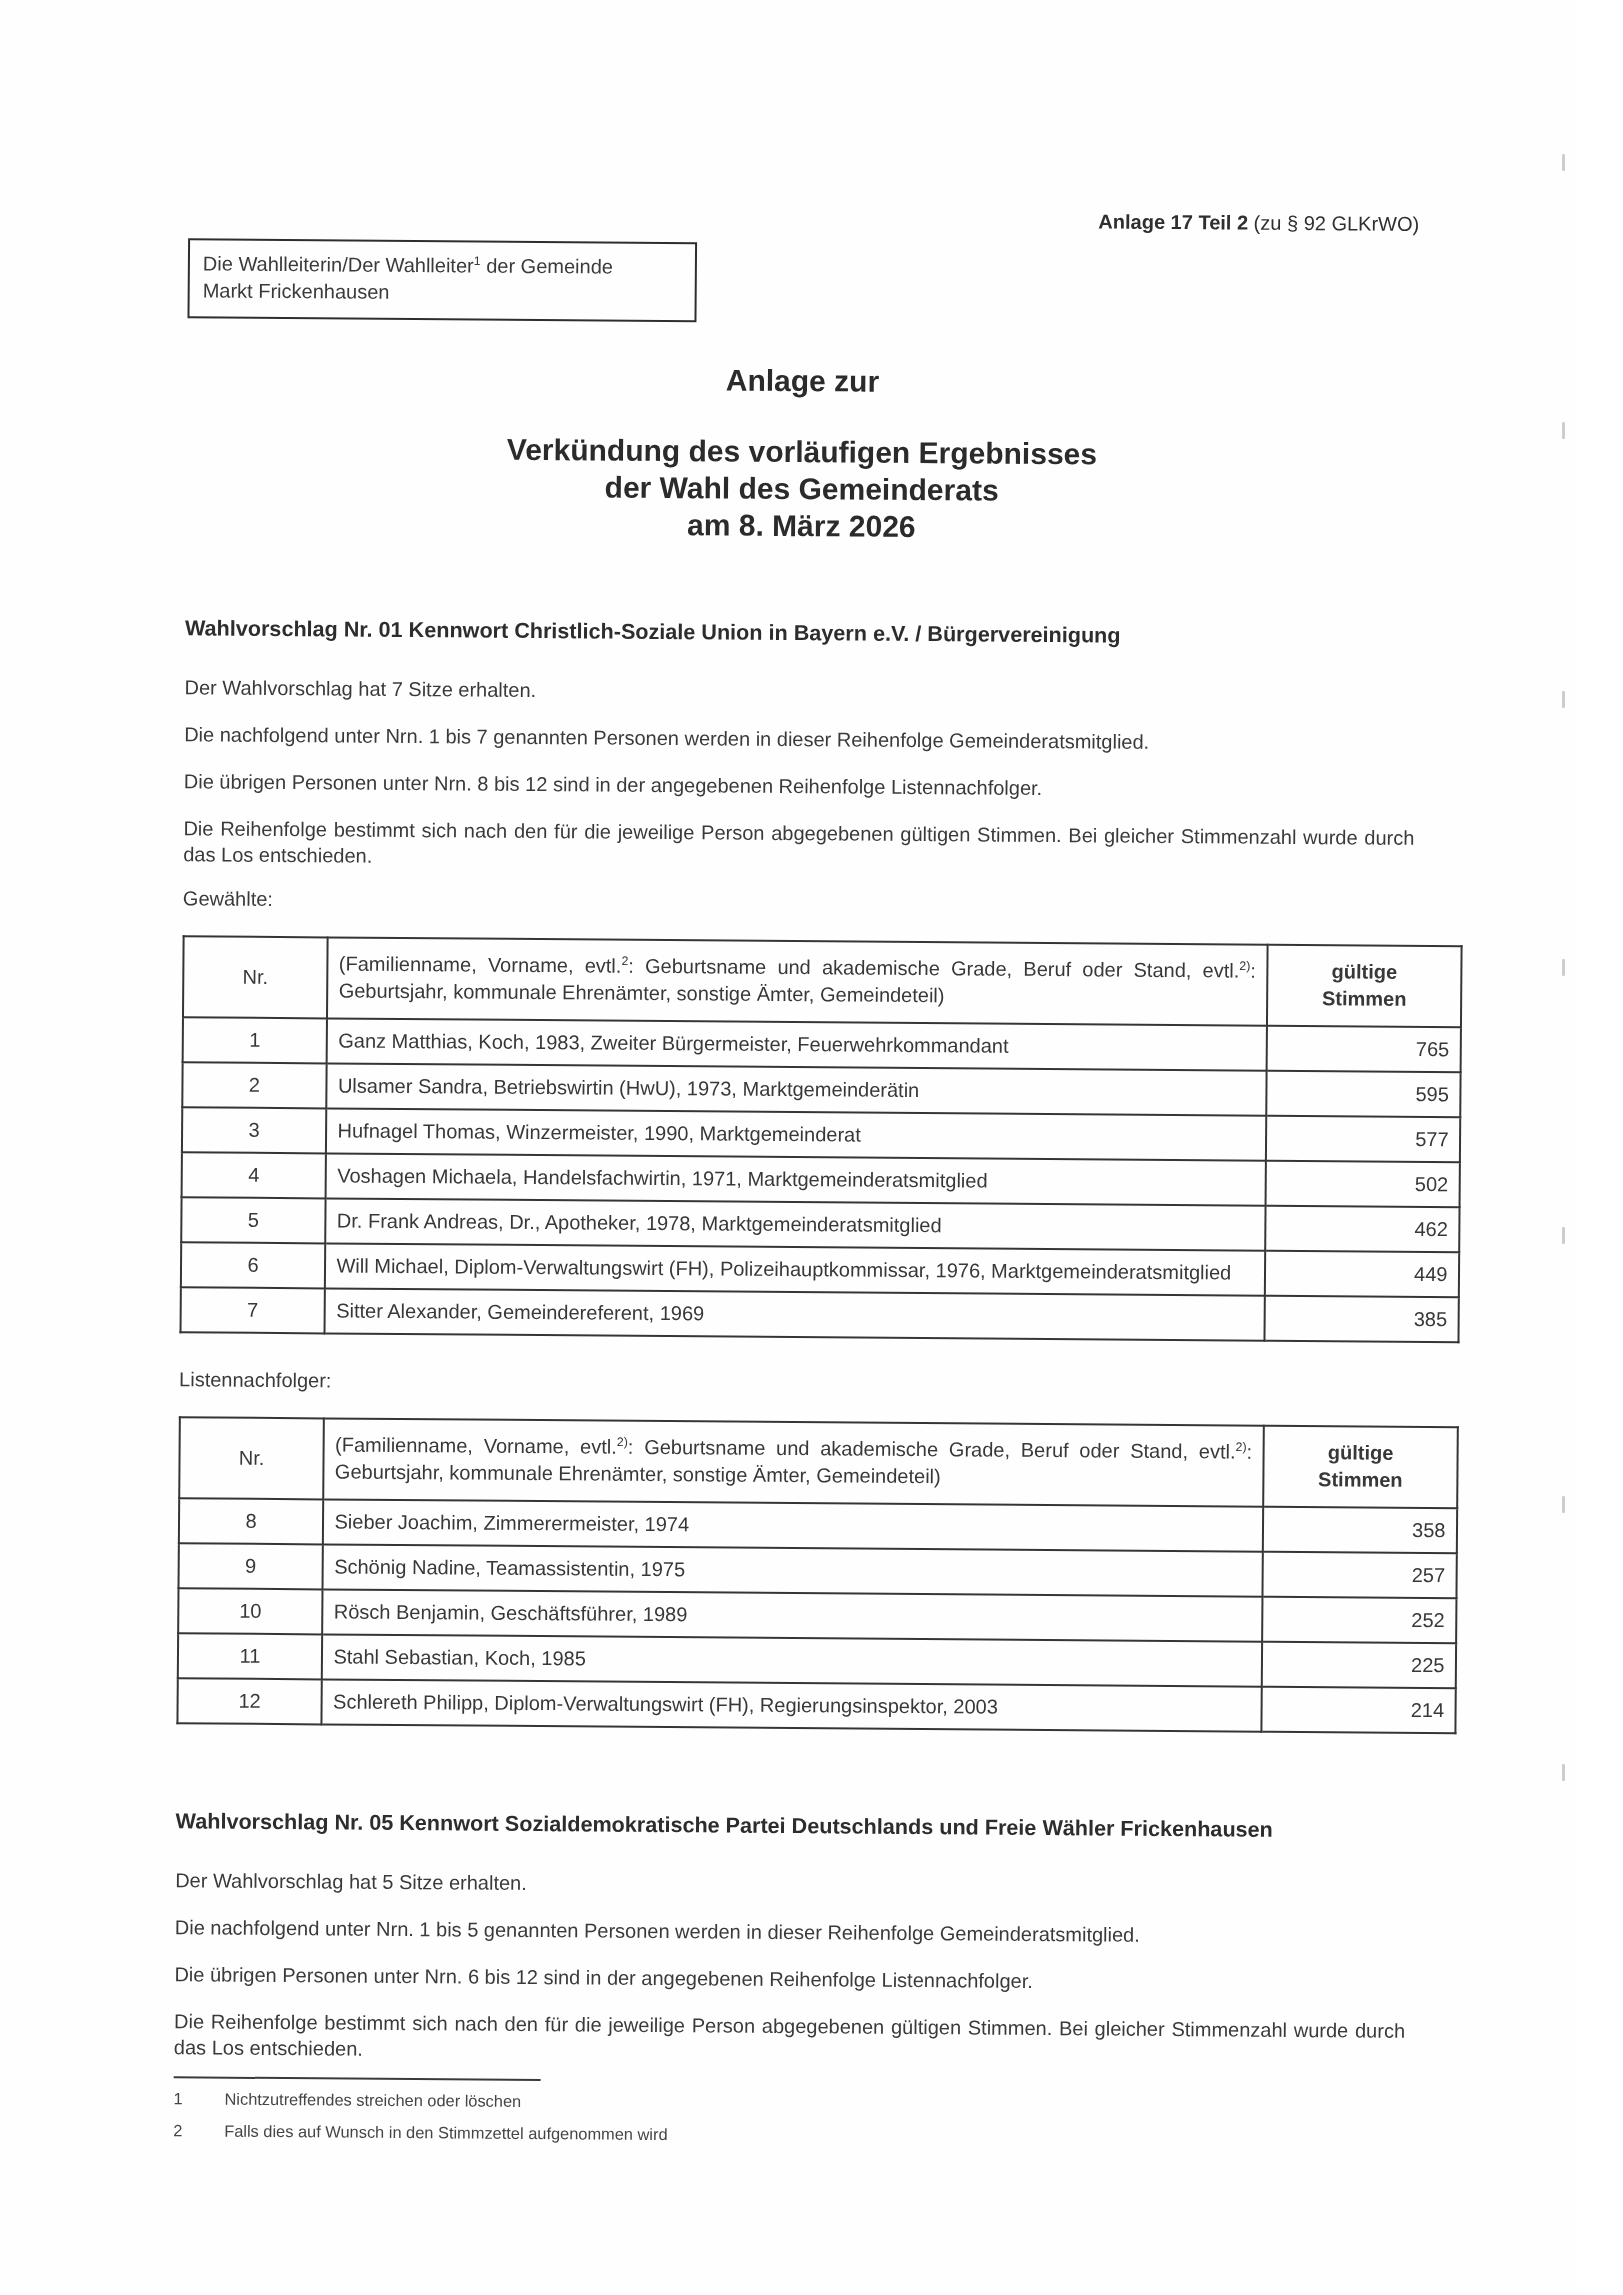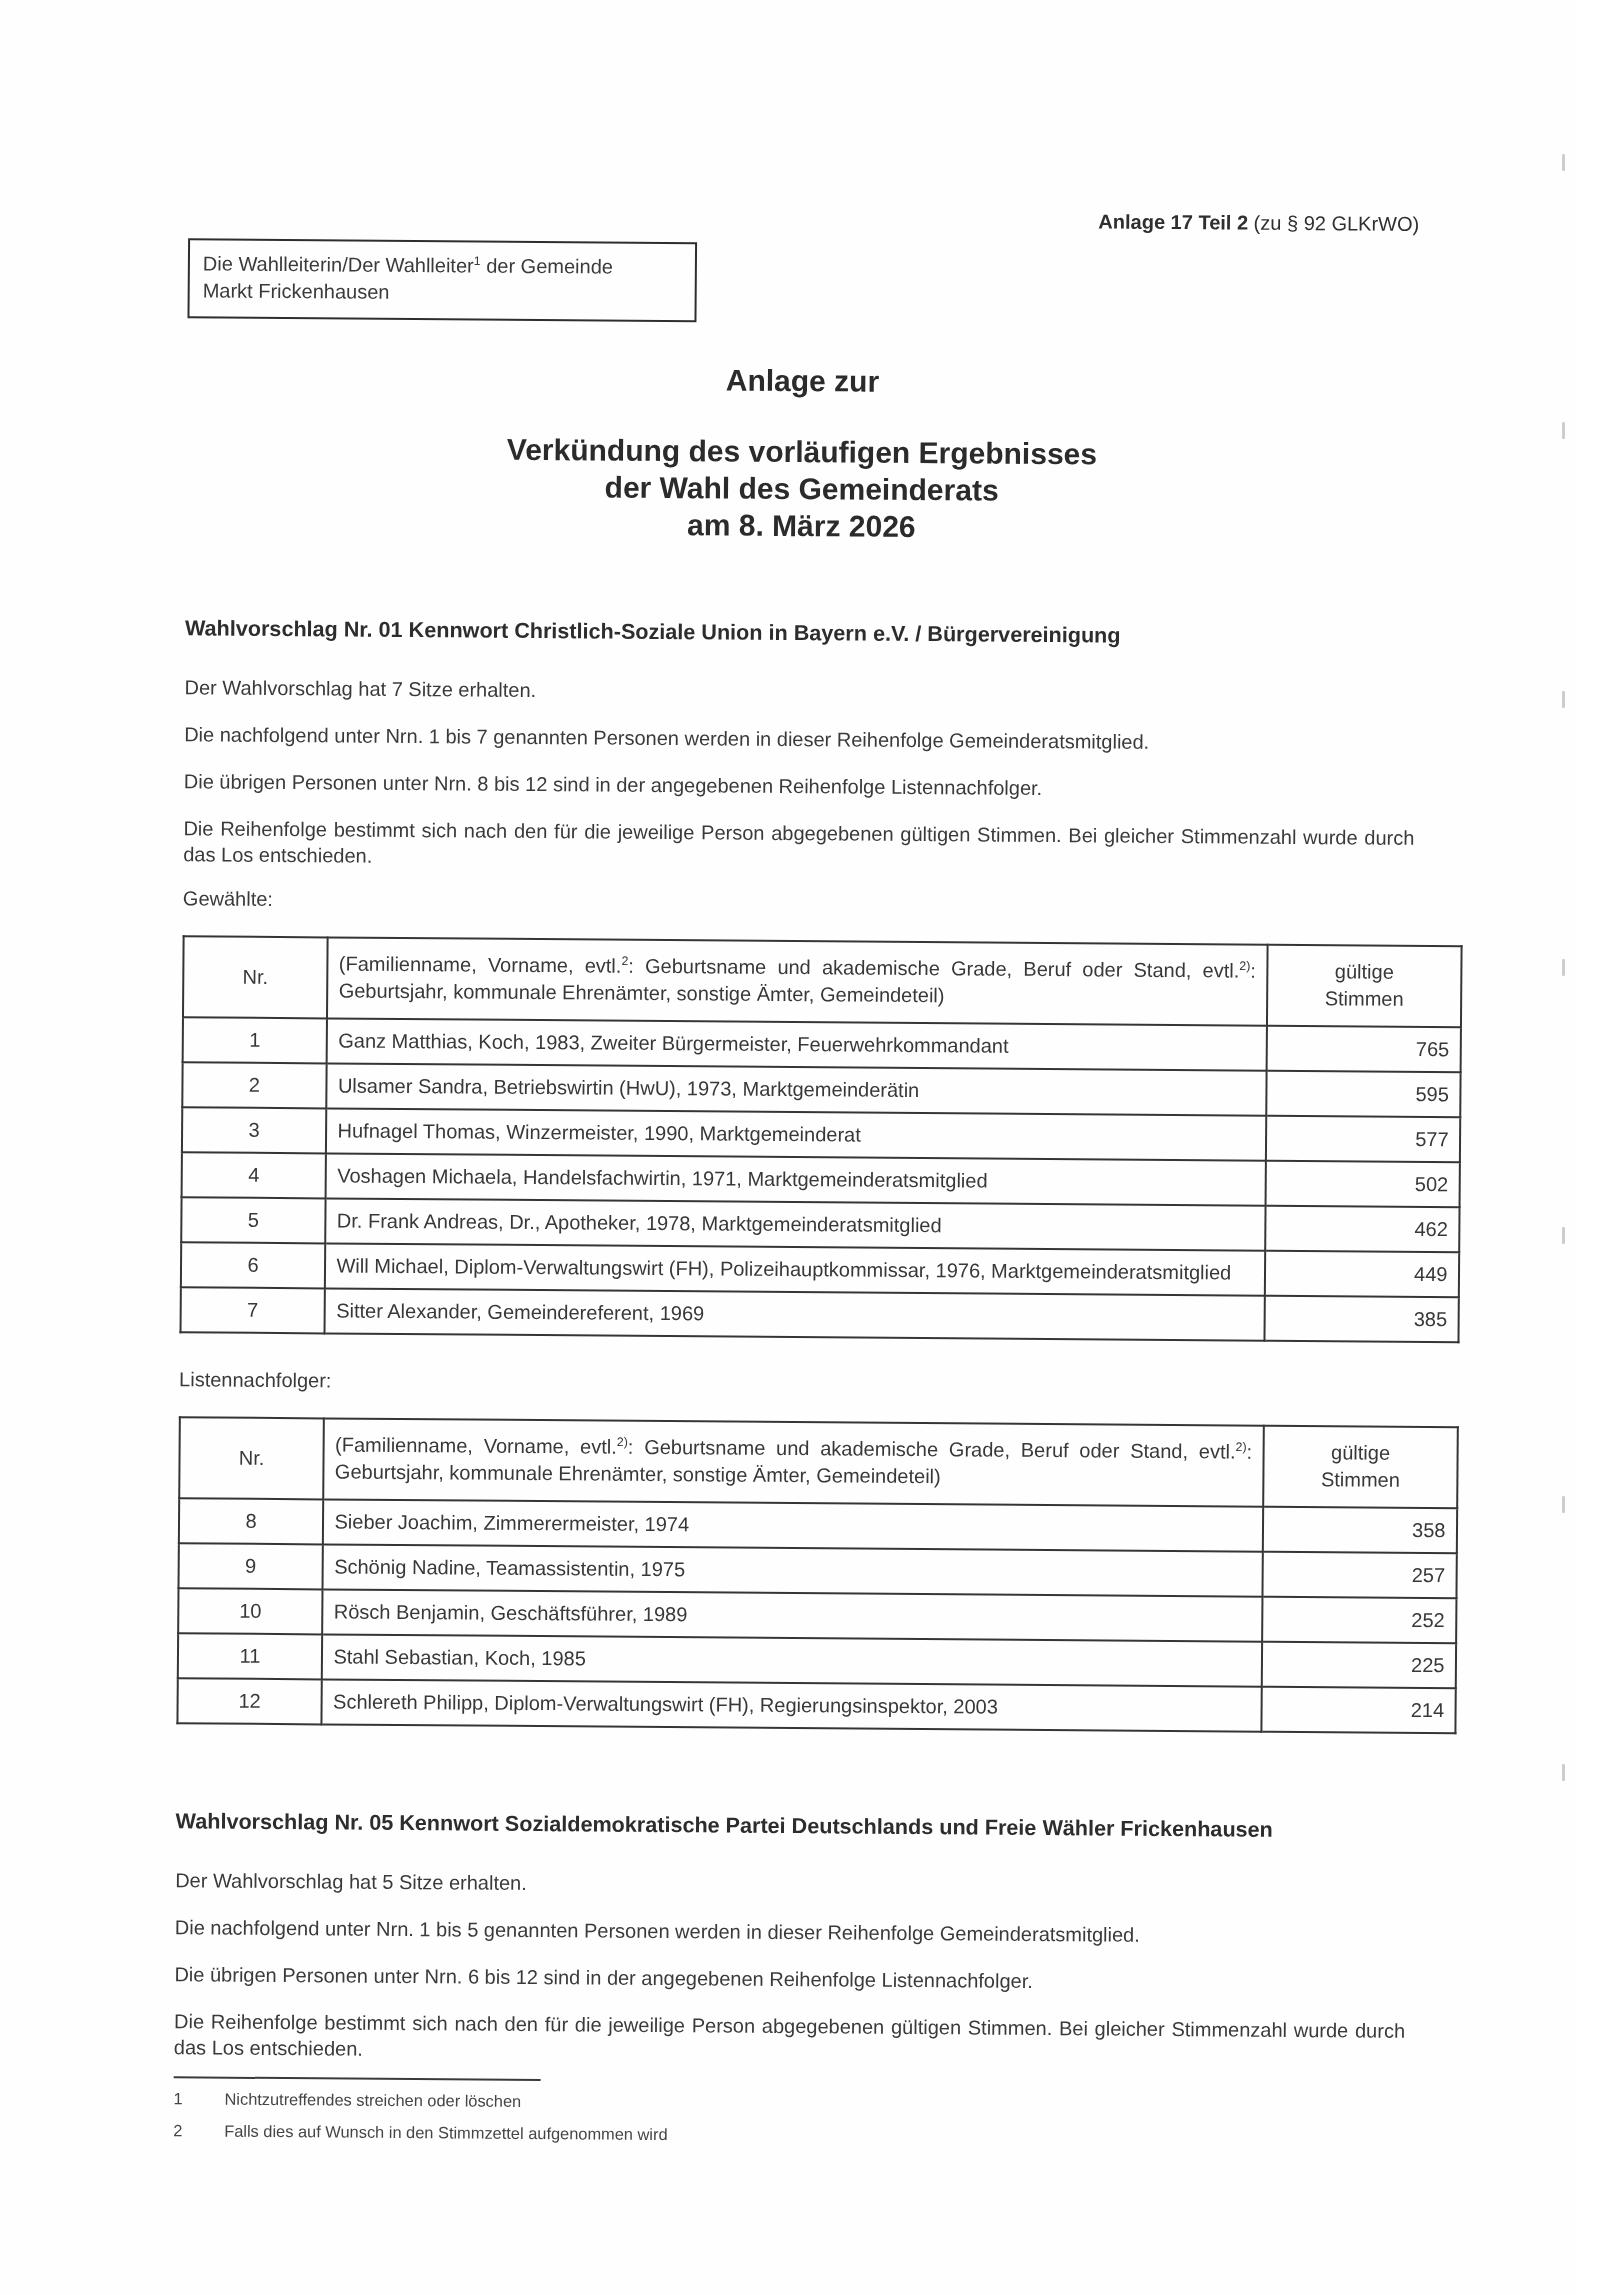--- a/index.html
+++ b/index.html
@@ -114,21 +114,21 @@
     font-weight: normal;
   }
   table.results thead th {
     height: 81px;
     padding: 6.5px 10.5px;
     line-height: 27.5px;
   }
   th.h-nr { text-align: center; }
   th.h-name { text-align: justify; padding-left: 13px; padding-right: 9.2px; }
   th.h-votes { text-align: center; }
-  th.h-votes span { display: block; line-height: 27.5px; }
+  th.h-votes span { display: block; line-height: 27.5px; font-weight: bold; }
 
   table.results td { height: 45px; padding: 8.5px 10.5px; line-height: 25px; }
   td.c-nr-cell { text-align: center; }
   td.c-name-cell { text-align: left; padding-left: 13px; padding-right: 7.9px; }
   td.c-votes-cell { text-align: right; padding-right: 10.5px; }
 
   
   .footnote-rule {
     margin-top: 15.7px;
     width: 367px;

